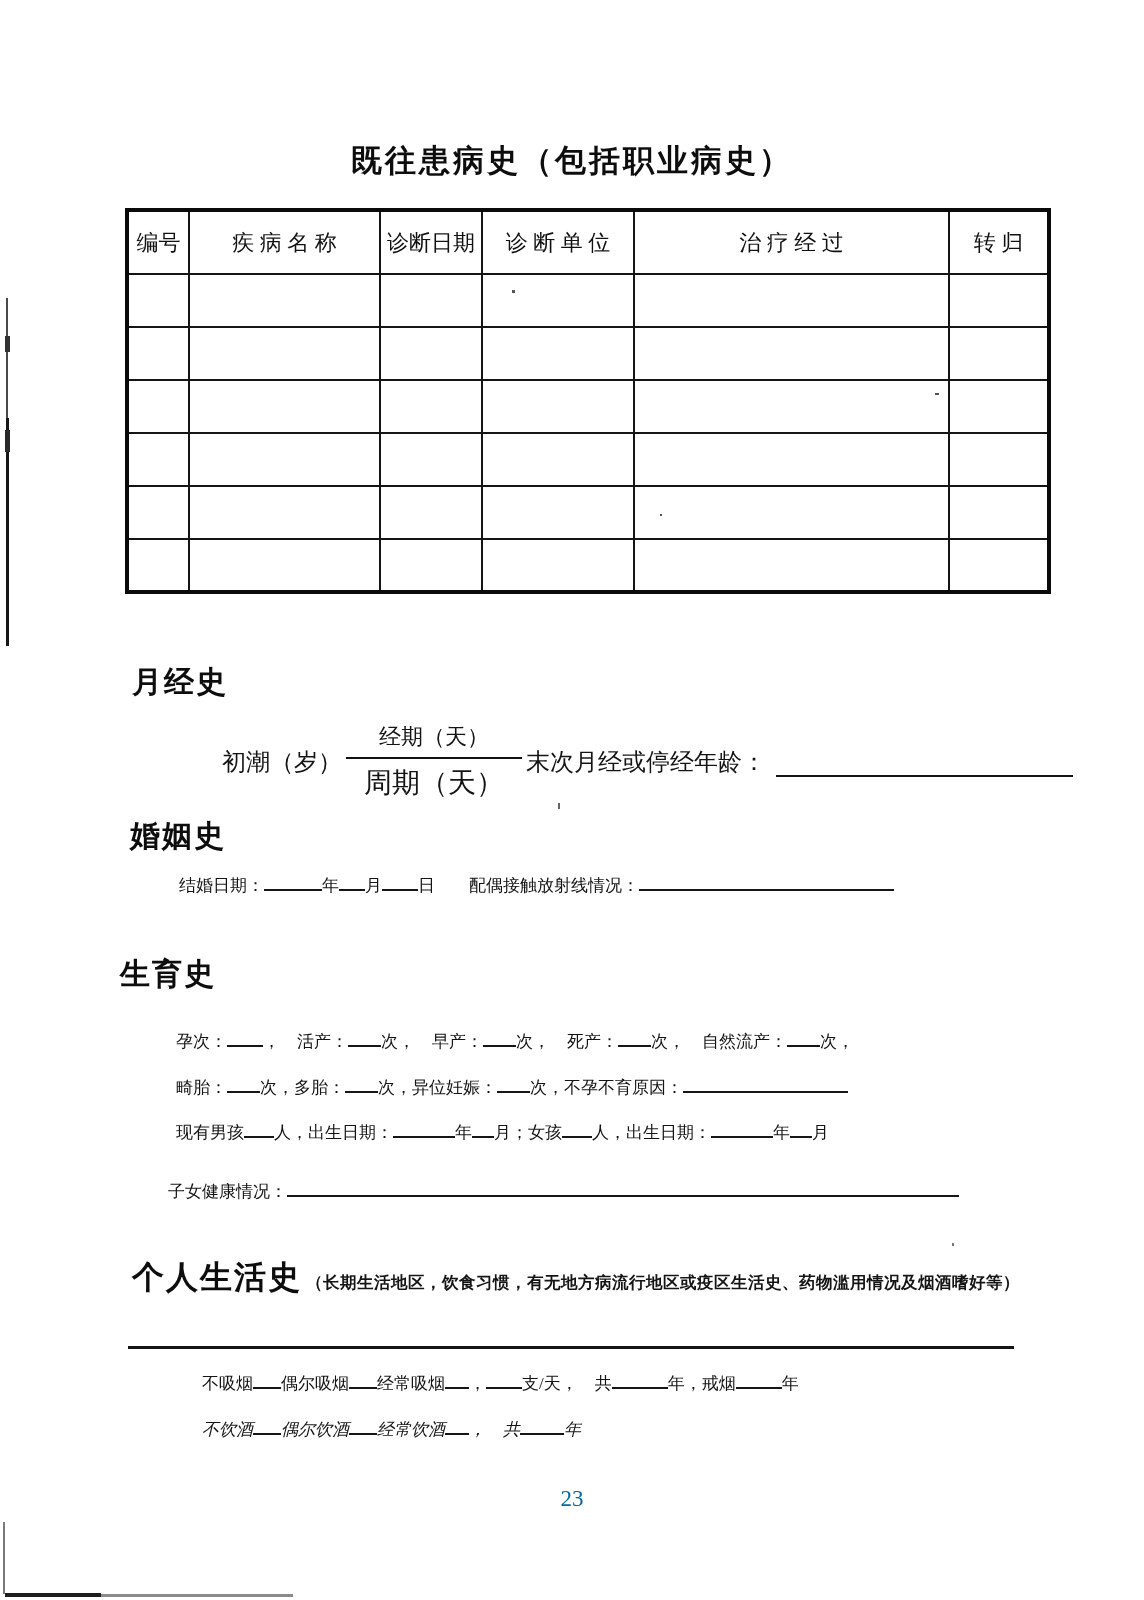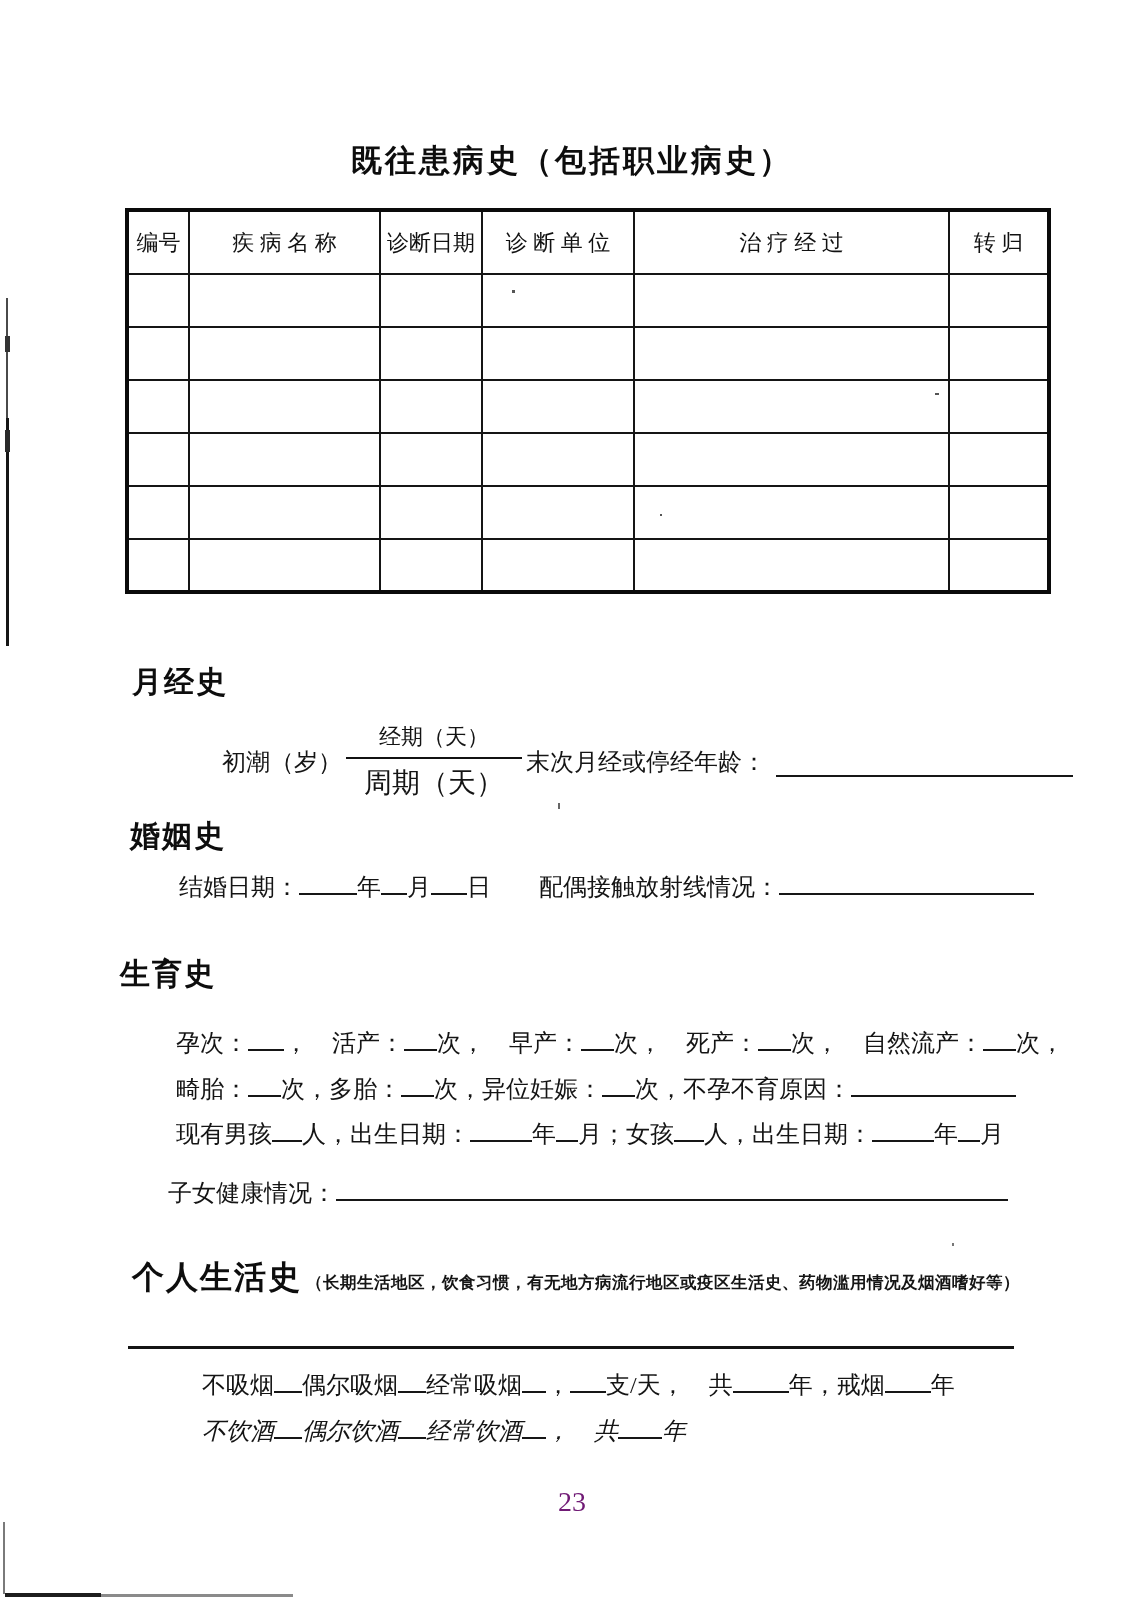--- a/index.html
+++ b/index.html
@@ -54,21 +54,21 @@
     font-family: "Liberation Sans", sans-serif;
     font-weight: bold; font-size: 32px; letter-spacing: 2px; color: #0d0d0d;
   }
   .personal-heading-row .note {
     font-family: "Liberation Sans", sans-serif;
     font-weight: bold; font-size: 16.5px; color: #151515;
     margin-left: 4px; letter-spacing: 0.5px;
   }
 
   .form-line {
-    position: absolute; font-size: 24px; white-space: nowrap;
+    position: absolute; font-size: 17px; white-space: nowrap;
     color: #141414; line-height: 30px; text-align: right;
   }
   .seg-blank {
     display: inline-block; height: 1.02em;
     border-bottom: 2.4px solid #161616;
   }
 
   
   .menstrual-line {
     position: absolute; left: 222px; top: 722px;
@@ -82,21 +82,21 @@
     background: #161616; margin-left: 10px; transform: translateY(14px);
   }
 
   .h-rule {
     position: absolute; left: 128px; top: 1346px; width: 886px; height: 3px;
     background: #141414;
   }
 
   .page-number {
     position: absolute; top: 1486px; left: 0; width: 100%;
-    text-align: center; font-size: 28px; color: #701a75;
+    text-align: center; font-size: 23px; color: #0369a1;
   }
 
   .artifact { position: absolute; background: #222; }
   #art-v1 { left: 6px;  top: 298px;  width: 2px; height: 120px; background: #4a4a4a; }
   #art-v1b{ left: 5px;  top: 336px;  width: 5px; height: 16px;  background: #333; }
   #art-v2 { left: 6px;  top: 418px;  width: 3px; height: 228px; background: #161616; }
   #art-v2b{ left: 5px;  top: 430px;  width: 5px; height: 22px;  background: #2a2a2a; }
   #art-v3 { left: 3px;  top: 1522px; width: 2px; height: 72px;  background: #7a7a7a; }
   #art-h1 { left: 5px;  top: 1593px; width: 96px;  height: 4px; background: #1d1d1d; }
   #art-h2 { left: 101px;top: 1594px; width: 192px; height: 3px; background: #8a8a8a; }

